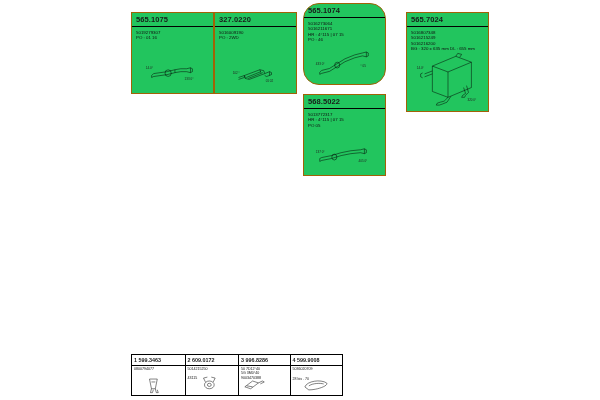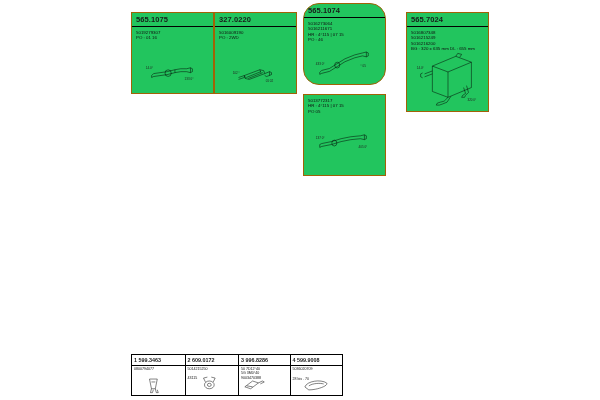--- a/index.html
+++ b/index.html
@@ -216,20 +216,21 @@
         </g>
         <g font-size="3.1" fill="#222" font-family="Liberation Sans, sans-serif">
           <text x="10" y="43">14.0°</text>
           <text x="62" y="76">320 0°</text>
         </g>
       </svg>
     </div>
   </div>
 
   <div class="part-box" style="left:303px;top:94px;width:83px;height:82px;">
+    <div class="part-head">568.5022</div>
     <div class="part-body">
       <div class="codes">5013772317
 HR : 4°115 | 07 15
 PO 05</div>
       <svg class="art" viewBox="0 0 83 69">
         <g stroke="#000" fill="none" stroke-width="0.5">
           <path d="M18 50 L28 48 L38 45 L48 43 L58 42"></path>
           <path d="M18 53 L28 51 L38 48 L48 46 L58 45"></path>
           <path d="M18 50 L16 51 L16 54 L18 53"></path>
           <ellipse cx="31" cy="49.5" rx="2.6" ry="3"></ellipse>

